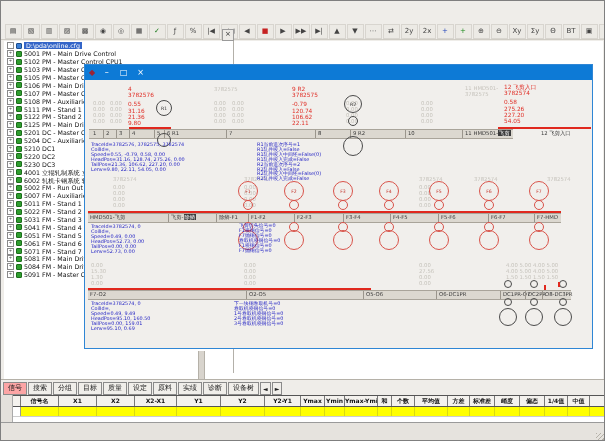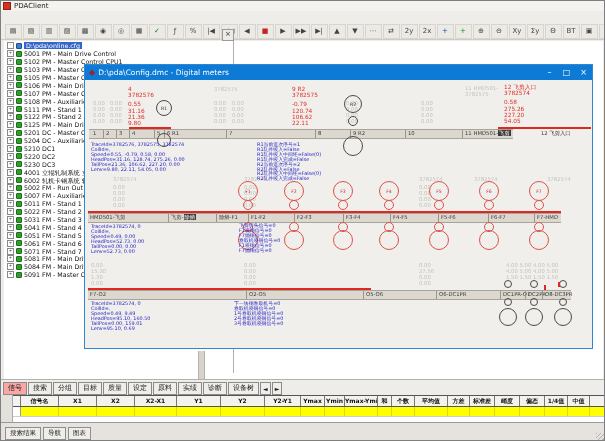--- a/index.html
+++ b/index.html
@@ -66,24 +66,20 @@
   #footer{position:absolute;left:0;top:42px;width:605px;height:21px;background:#e6e3de;border-top:1px solid #9a9a9a;box-sizing:border-box;}
   #footer-tabs{display:flex;padding:4px 0 0 4px;}
   .ftab{border:1px solid #8f8f8f;background:#efede9;font-size:6.5px;line-height:9px;padding:1px 4px;margin-right:2px;color:#222;white-space:nowrap;}
   #grip{position:absolute;right:2px;bottom:2px;width:8px;height:8px;
         background:repeating-linear-gradient(135deg,#b5b1a8 0 1px,transparent 1px 3px);}
 </style>
 </head>
 <body>
 
 <div class="stage">
-  <div class="abs" id="titlebar">
-    <div id="app-icon"></div>
-    <div id="app-title">PDAClient</div>
-  </div>
   <div class="abs" id="toolbar">
       <div class="tb">▤</div>
       <div class="tb">▧</div>
       <div class="tb">▥</div>
       <div class="tb">▨</div>
       <div class="tb">▩</div>
       <div class="tb">◉</div>
       <div class="tb">◎</div>
       <div class="tb">▦</div>
       <div class="tb" style="color: rgb(26, 122, 26);">✓</div>
@@ -268,21 +264,20 @@
           <div class="ticon"></div>
           <div class="tlabel">5091 FM - Master Control (</div>
         </div>
       </div>
   </div>
   <div class="abs" id="splitter"></div>
 
   <div class="abs" id="dialog">
     <div id="dlg-title">
       <span id="dlg-icon">◆</span>
-      <span id="dlg-text">D:\pda\Config.dmc - Digital meters</span>
       <span id="dlg-controls">
           <div class="dlg-btn">–</div>
           <div class="dlg-btn">□</div>
           <div class="dlg-btn">×</div>
         </span>
     </div>
   </div>
 
   <div class="abs" id="scene">
       <div class="redline" style="left: 128px; top: 126px; width: 42px; height: 2px;"></div>
@@ -630,21 +625,16 @@
           <div class="td" style="width: 22px;"></div>
           <div class="td" style="width: 25px;"></div>
           <div class="td" style="width: 25px;"></div>
           <div class="td" style="width: 25px;"></div>
           <div class="td" style="width: 23px;"></div>
           <div class="td" style="width: 22px;"></div>
           <div class="td" style="width: 16px;"></div>
         </div>
     </div>
     <div id="footer">
-      <div id="footer-tabs">
-          <div class="ftab">搜索结果</div>
-          <div class="ftab">导航</div>
-          <div class="ftab">图表</div>
-        </div>
       <div id="grip"></div>
     </div>
   </div>
 </div>
 
 </body></html>

